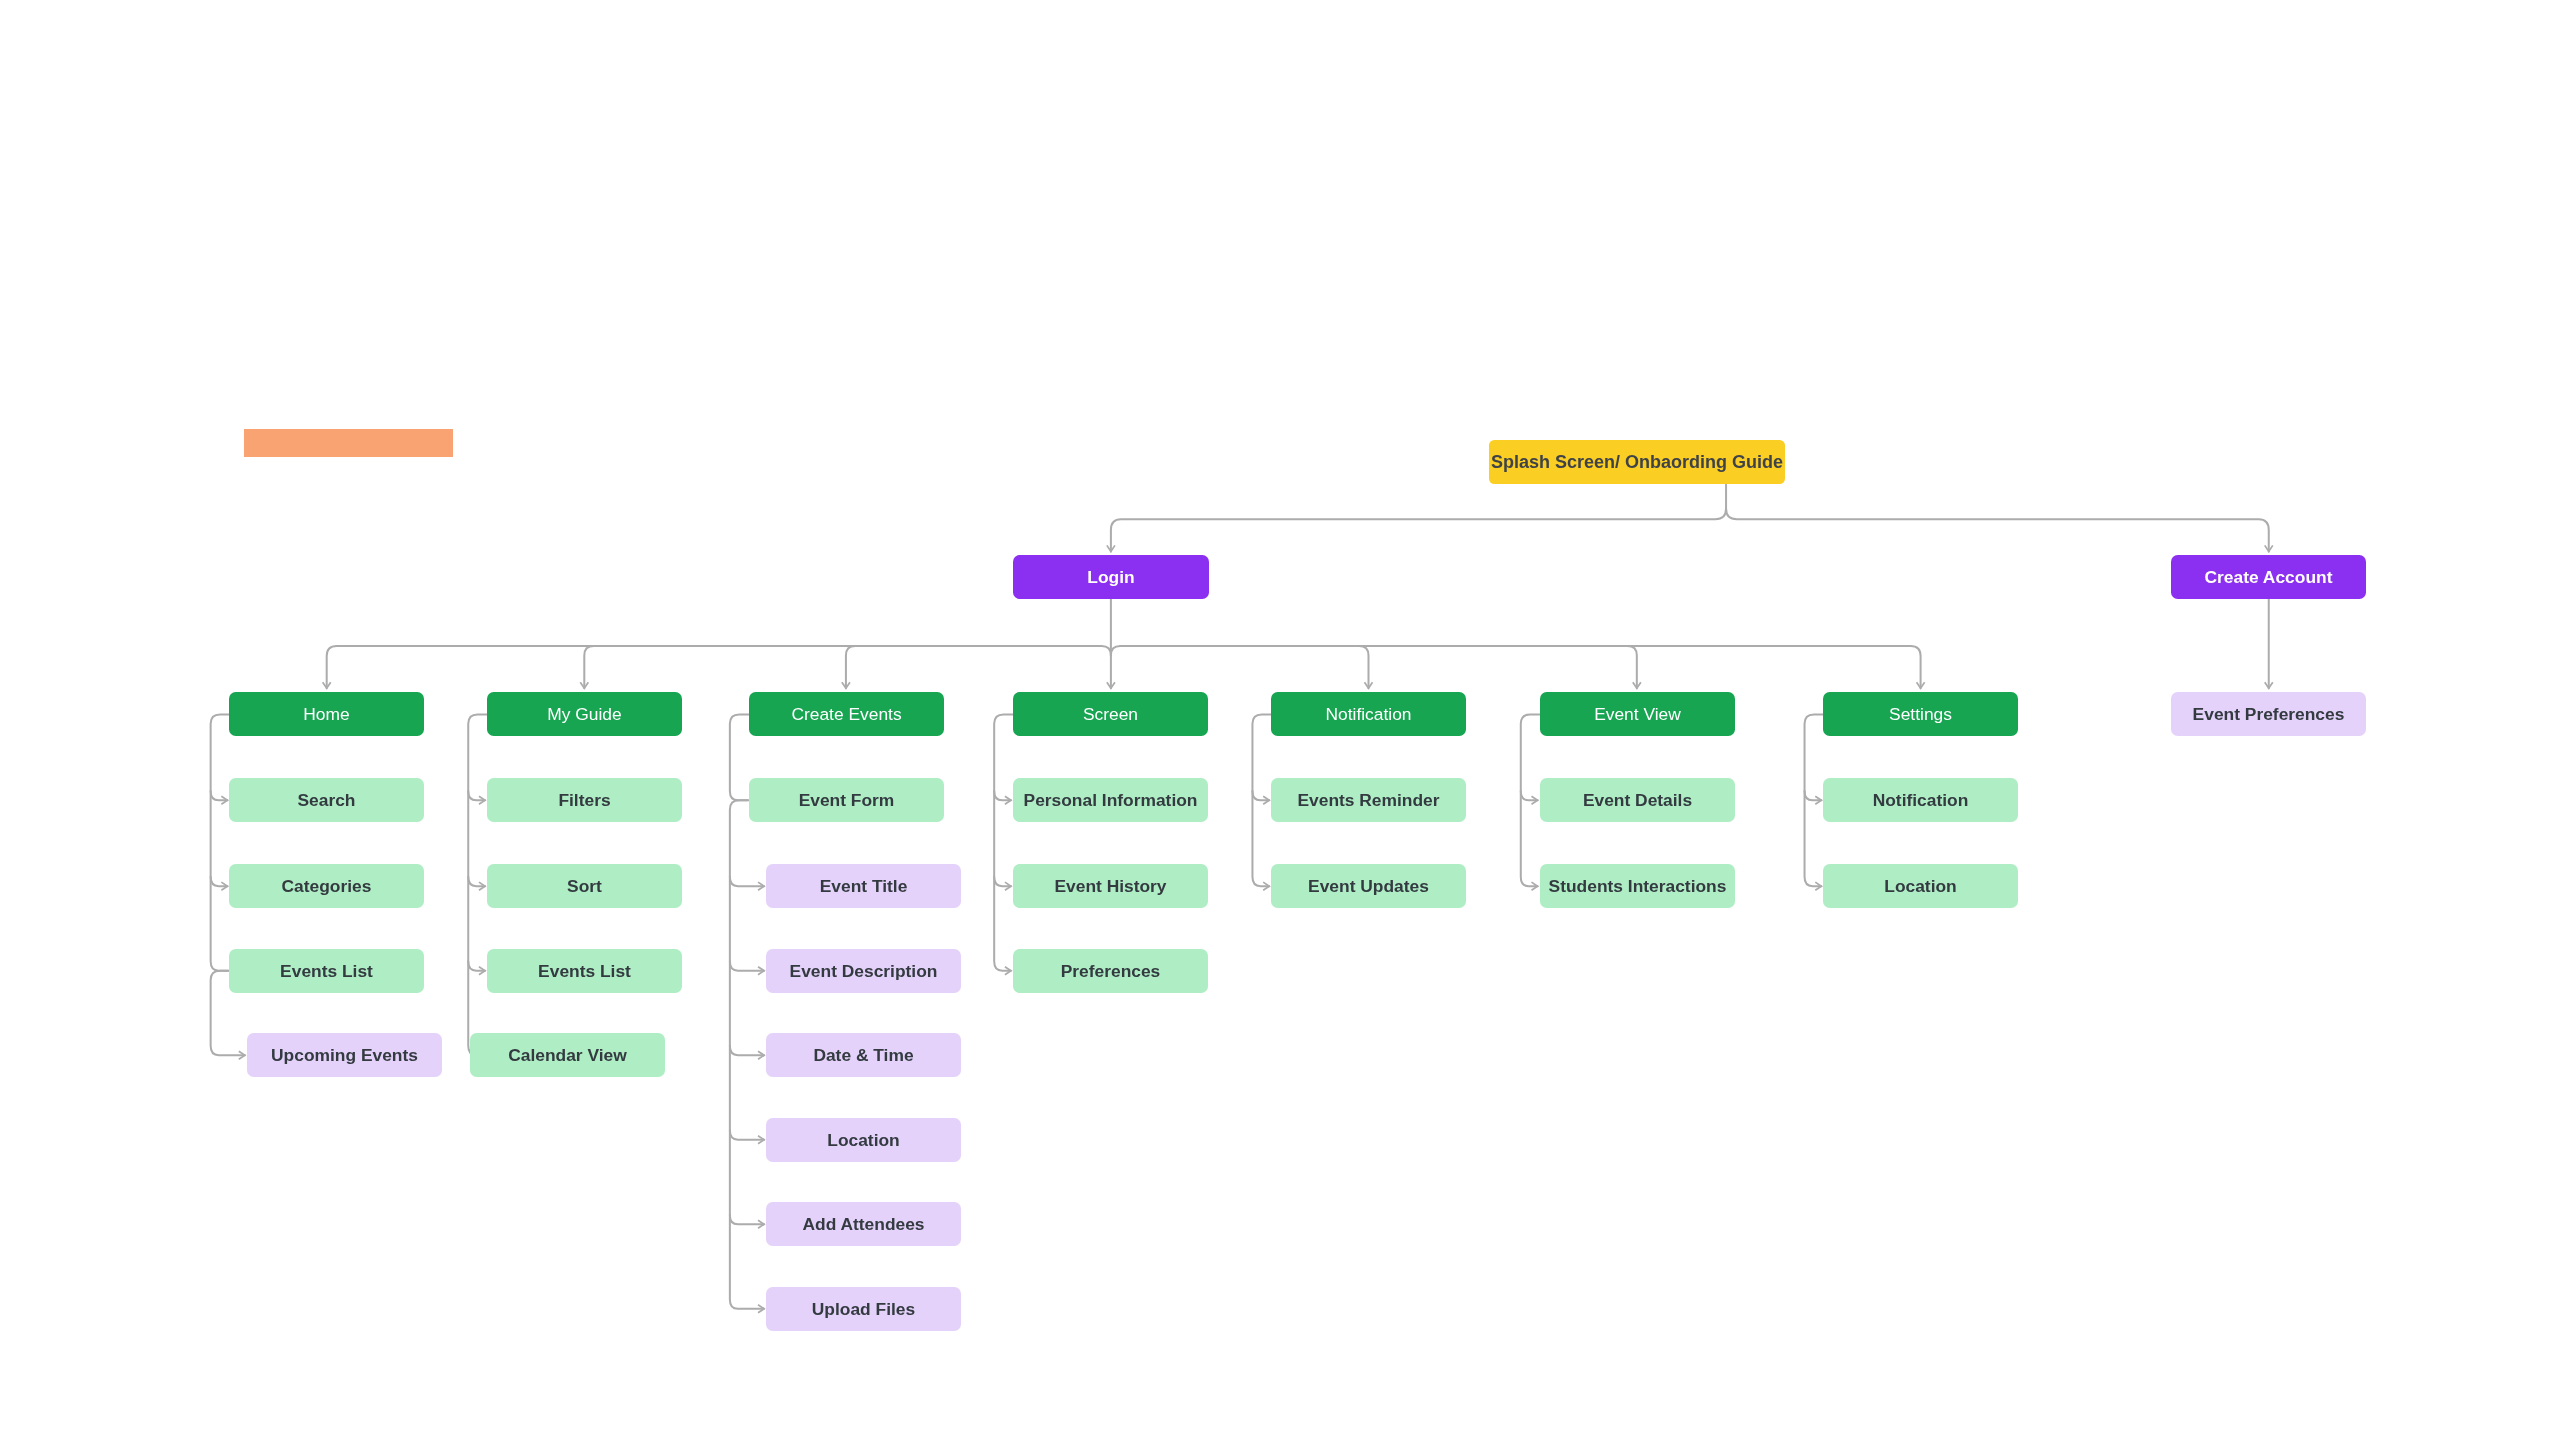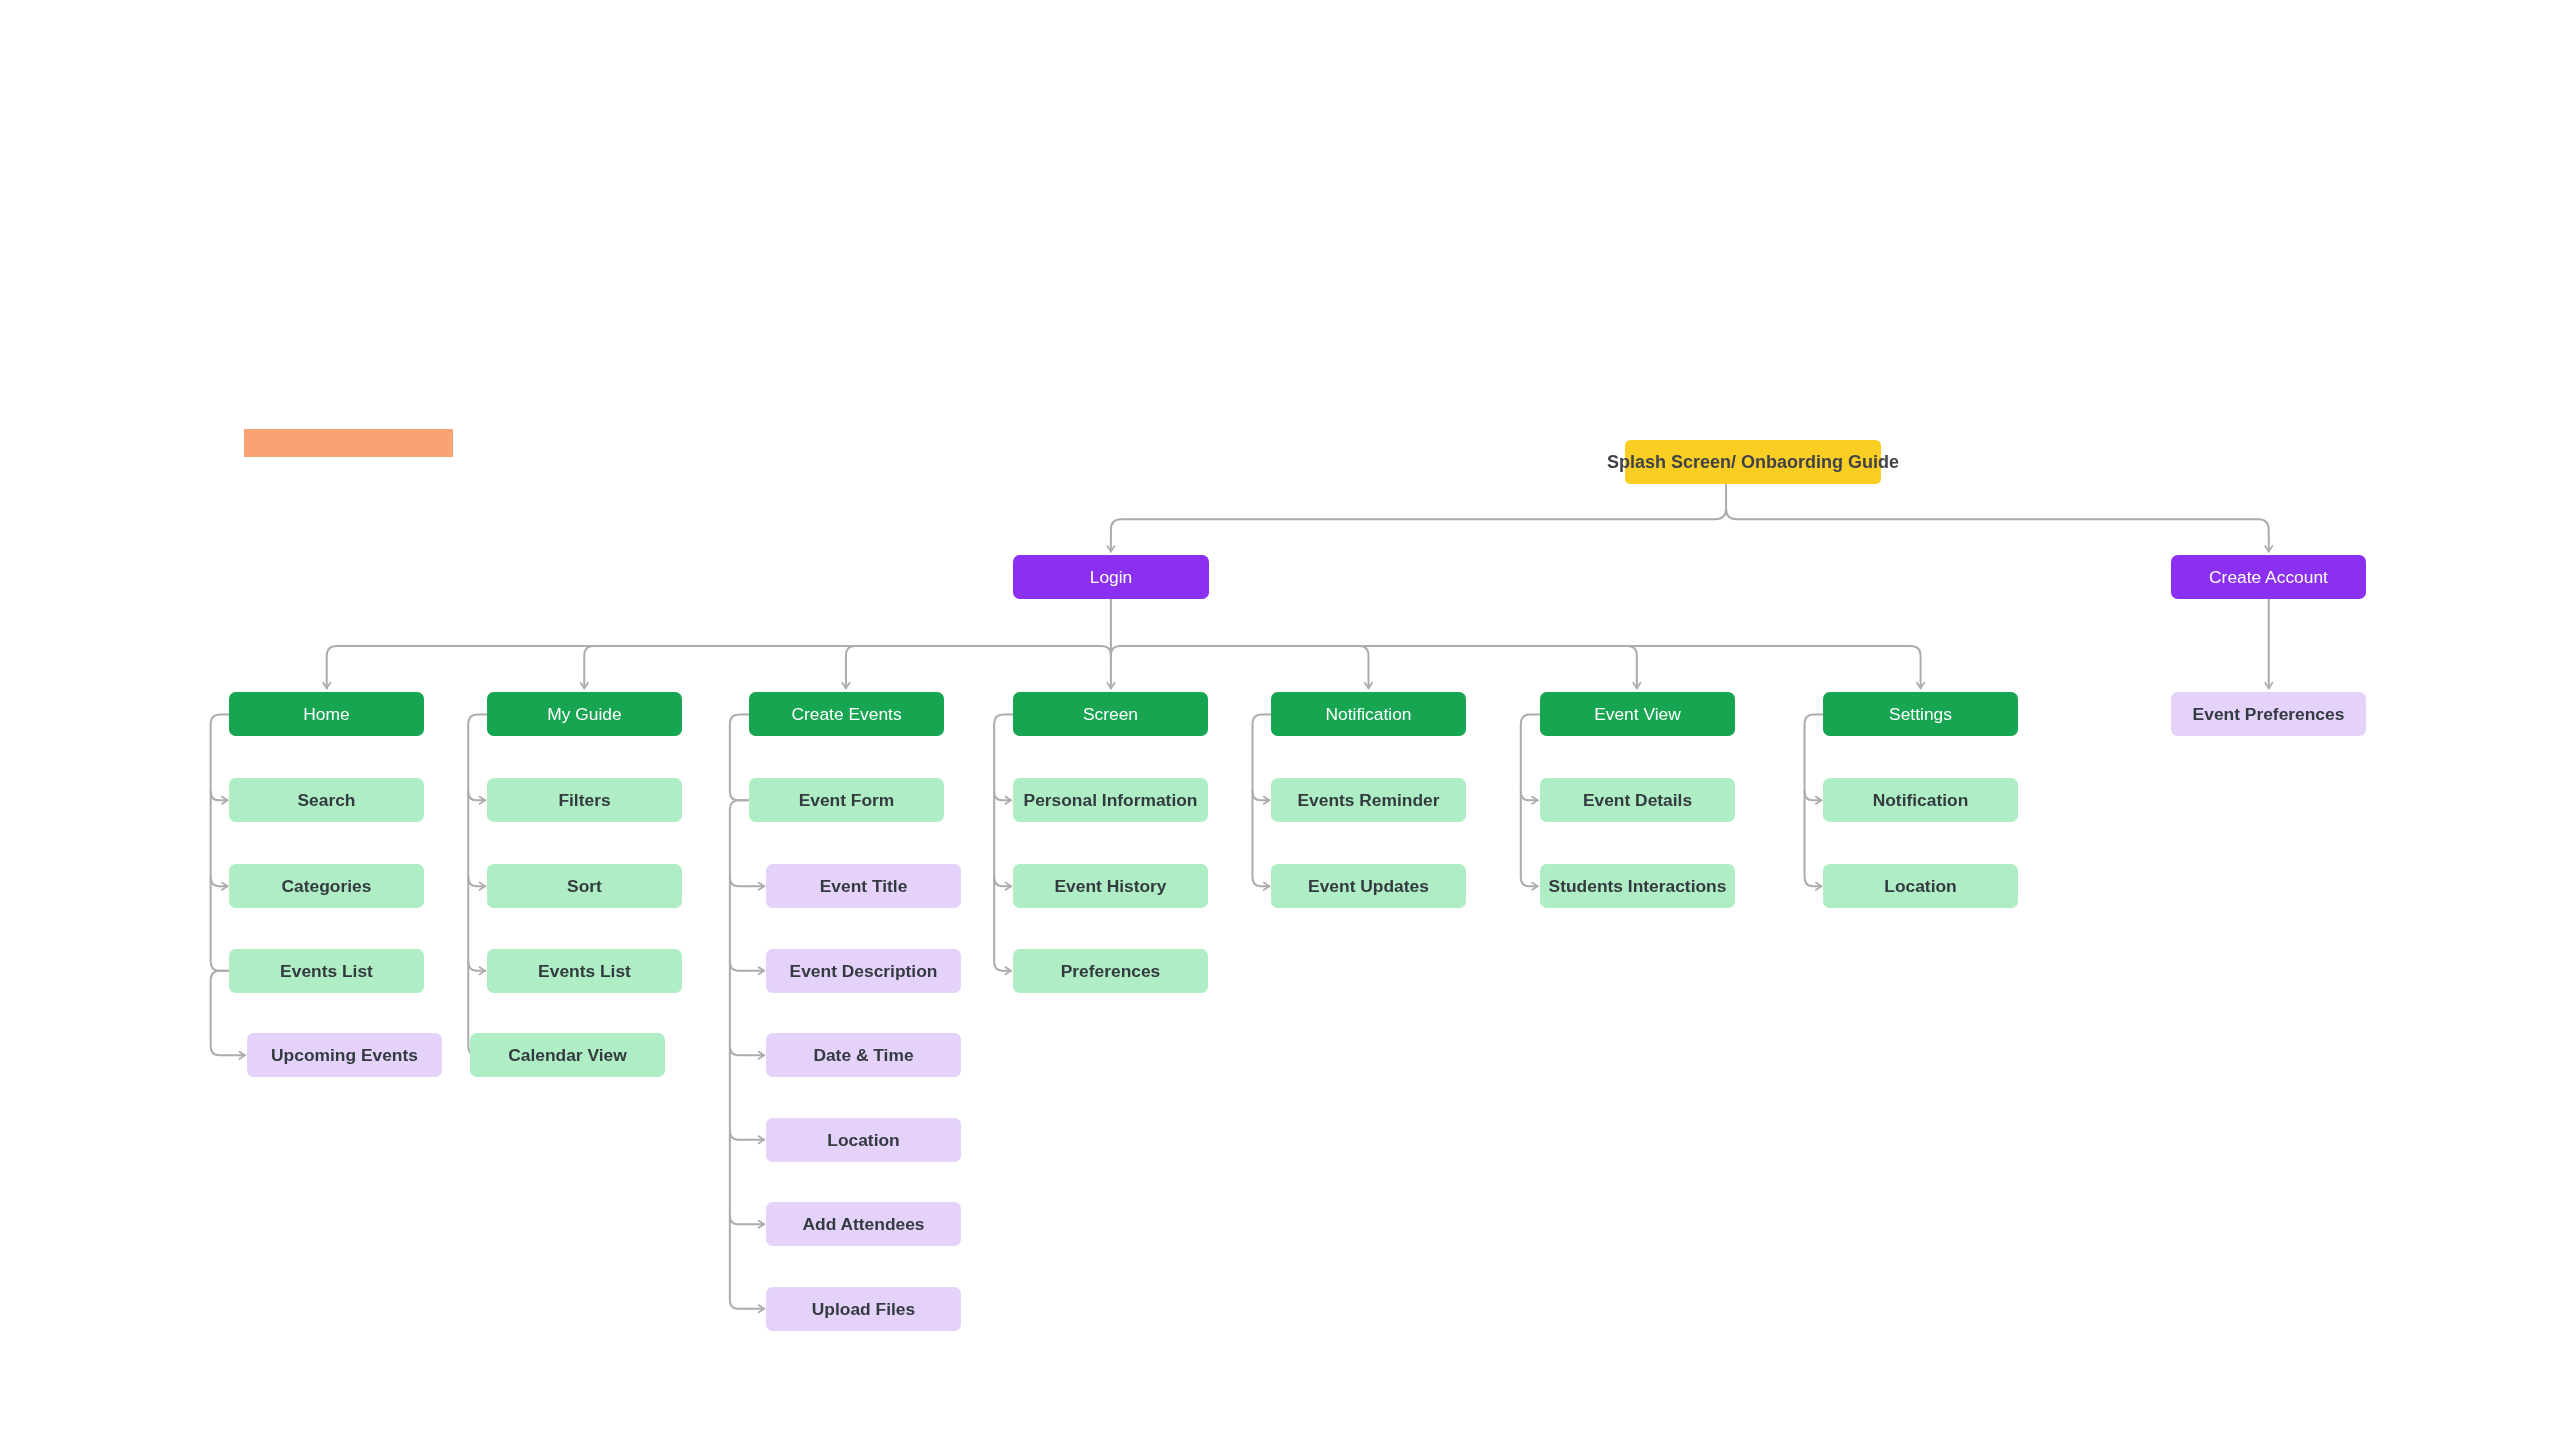--- a/index.html
+++ b/index.html
@@ -30,24 +30,24 @@
   .c{fill:none;stroke:var(--connector);stroke-width:3;stroke-linecap:round;stroke-linejoin:round;}
   .arrowhead{fill:none;stroke:var(--connector);stroke-width:2.6;}
   .node{
     position:absolute;height:44px;width:195px;
     display:flex;align-items:center;justify-content:center;
     border-radius:6.7px;font-size:17.4px;color:var(--dark-text);
     white-space:nowrap;
     font-weight:bold;
   }
   .node.root{
-    left:1625px;top:440px;width:256px;background:var(--root-fill);
+    left:1489px;top:440px;width:296px;background:var(--root-fill);
     color:var(--root-text);font-weight:bold;font-size:18px;border-radius:5.4px;
   }
-  .node.auth{background:var(--auth-fill);color:var(--light-text);font-weight:400;}
+  .node.auth{background:var(--auth-fill);color:var(--light-text);font-weight:700;}
   .node.section-head{background:var(--section-fill);color:var(--light-text);font-weight:500;top:692px;}
   .node.child{background:var(--child-fill);}
   .node.leaf{background:var(--leaf-fill);}
 </style>
 </head>
 <body>
 
 <div class="stage">
 
   <div class="accent-bar"></div>

